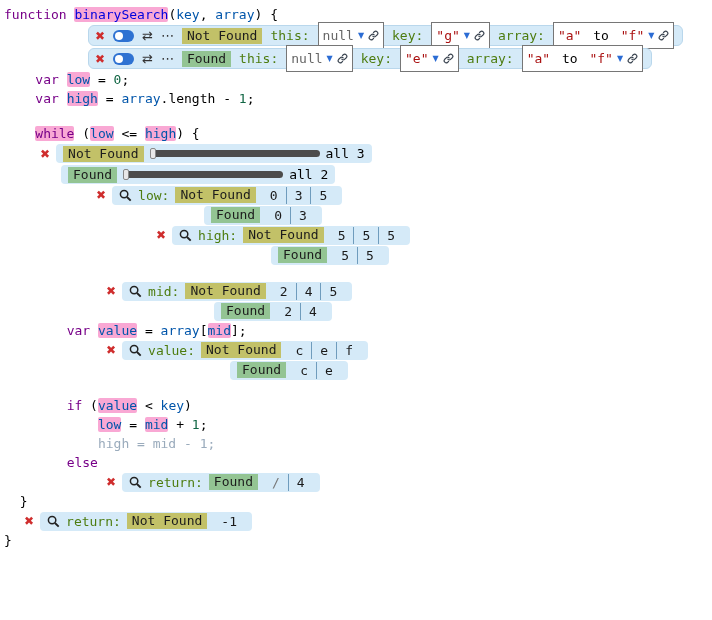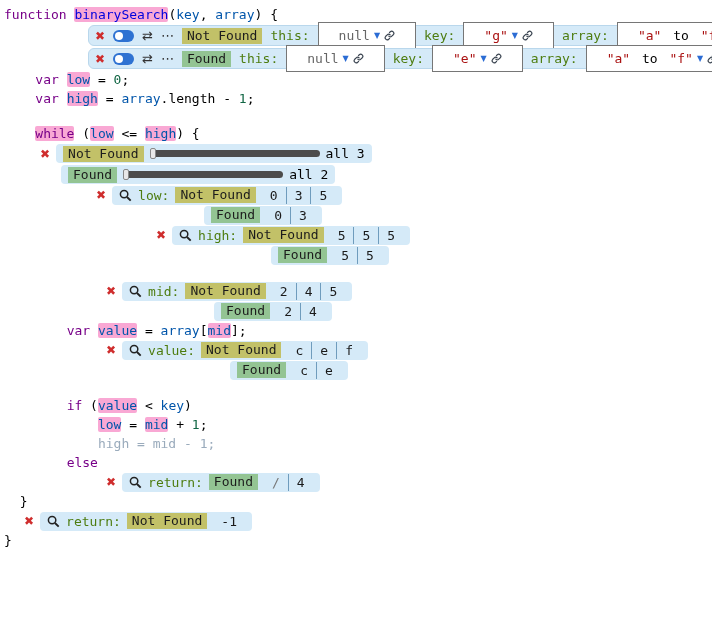--- a/index.html
+++ b/index.html
@@ -38,21 +38,21 @@
   .xicon{color:#cf2d2d;font-weight:bold;font-family:"DejaVu Sans",sans-serif;
          font-size:12px;line-height:1;cursor:pointer}
   .toggle{width:21px;height:12px;border-radius:6px;background:#2e72d2;position:relative;
           display:inline-block;cursor:pointer}
   .toggle::after{content:"";position:absolute;left:2px;top:2px;width:8px;height:8px;
           border-radius:50%;background:#fff}
   .iconbtn{font-family:"DejaVu Sans",sans-serif;color:#333;font-size:13px;line-height:1;cursor:pointer}
 
   .flabel{color:#4d7c0f;white-space:pre}
   .dd{display:inline-flex;align-items:center;gap:4px;background:#fff;border:1px solid #767676;
-      border-radius:0;padding:0 20px;height:27px;cursor:pointer;white-space:pre}
+      border-radius:0;padding:0 4px;height:27px;cursor:pointer;white-space:pre}
   .caret{color:#2b6cd4;font-size:8px;font-family:"DejaVu Sans",sans-serif}
   .linkw{display:inline-flex;align-items:center}
   .magw{display:inline-flex;align-items:center;cursor:pointer}
 
   .slidertrack{position:relative;height:7px;border-radius:4px;background:#4c4c4c;display:inline-block}
   .sliderhandle{position:absolute;left:0;top:-2px;width:6px;height:11px;background:#e8e8e8;
       border:1px solid #888;border-radius:2px;cursor:grab}
   .slabel{color:#000;white-space:pre}
 
   .vals{display:inline-flex;align-items:center;height:19px}

